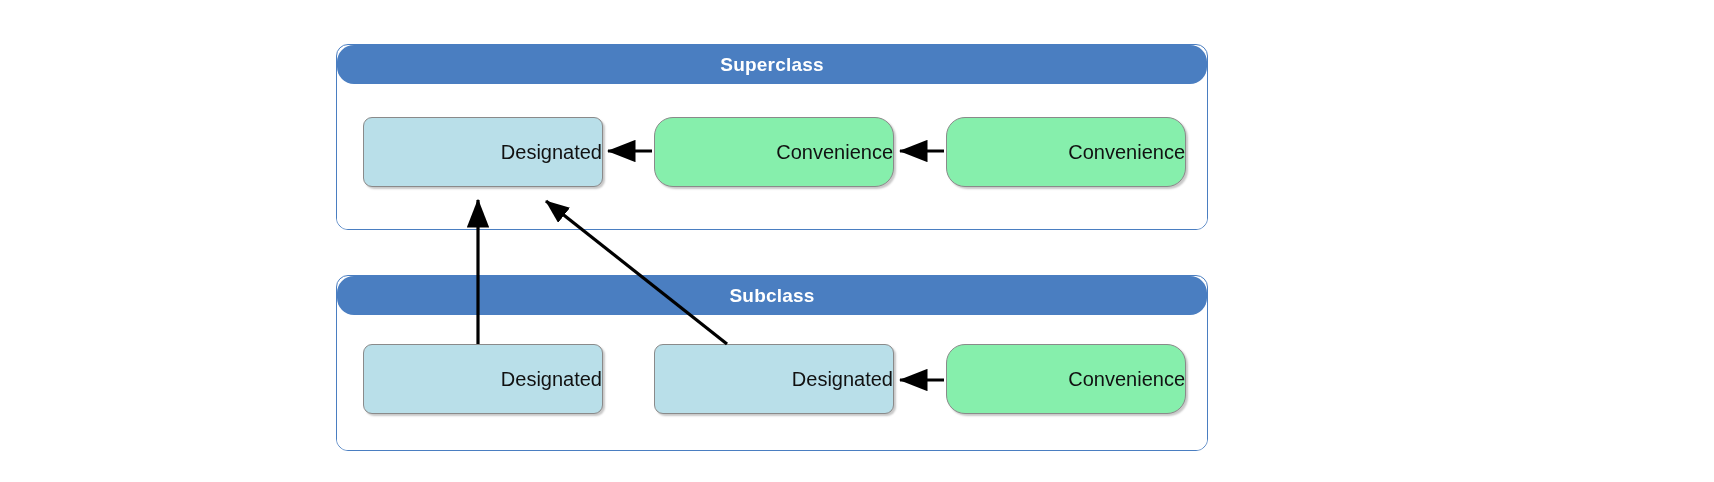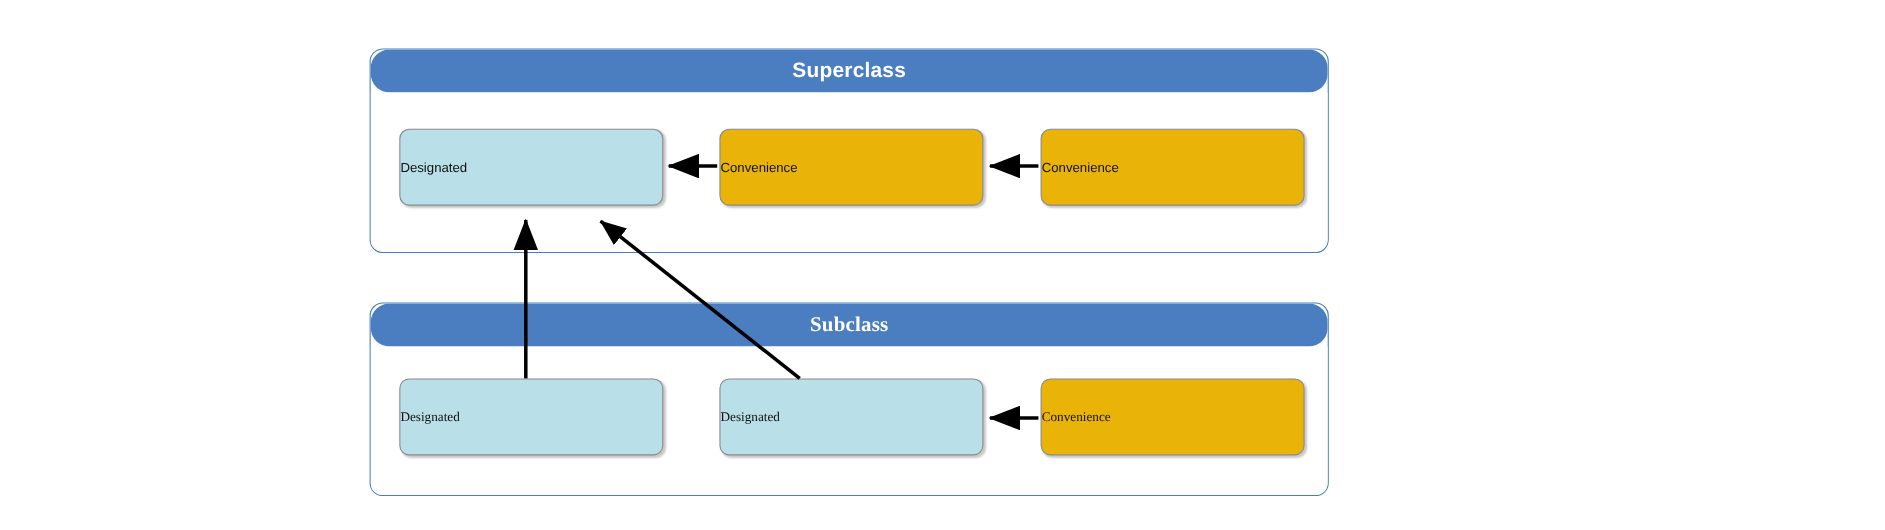--- a/index.html
+++ b/index.html
@@ -52,40 +52,39 @@
     left: 336px;
     top: 44px;
     width: 872px;
     height: 186px;
   }
   #panel-subclass {
     left: 336px;
     top: 275px;
     width: 872px;
     height: 176px;
-    font-family: Liberation Serif, serif;
   }
 
   
   .node {
     position: absolute;
     box-sizing: border-box;
     border: 1.4px solid #8a8a8a;
     border-radius: 9px;
     display: flex;
     align-items: center;
-    justify-content: flex-start;
-    font-size: 12px;
+    justify-content: flex-end;
+    font-size: 20px;
     color: #111111;
     box-shadow: 2px 2px 2px rgba(0,0,0,0.22);
     height: 70px;
     width: 240px;
   }
   .node.designated { background: #b9dfe9; }
-  .node.convenience { background: #eab308; }
+  .node.convenience { background: #86efac; border-radius: 19px; }
 
   
   #sc-node-1 { left: 26px;  top: 33px; }
   #sc-node-2 { left: 317px; top: 33px; }
   #sc-node-3 { left: 609px; top: 33px; }
 
   
   #sb-node-1 { left: 26px;  top: 29px; }
   #sb-node-2 { left: 317px; top: 29px; }
   #sb-node-3 { left: 609px; top: 29px; }

